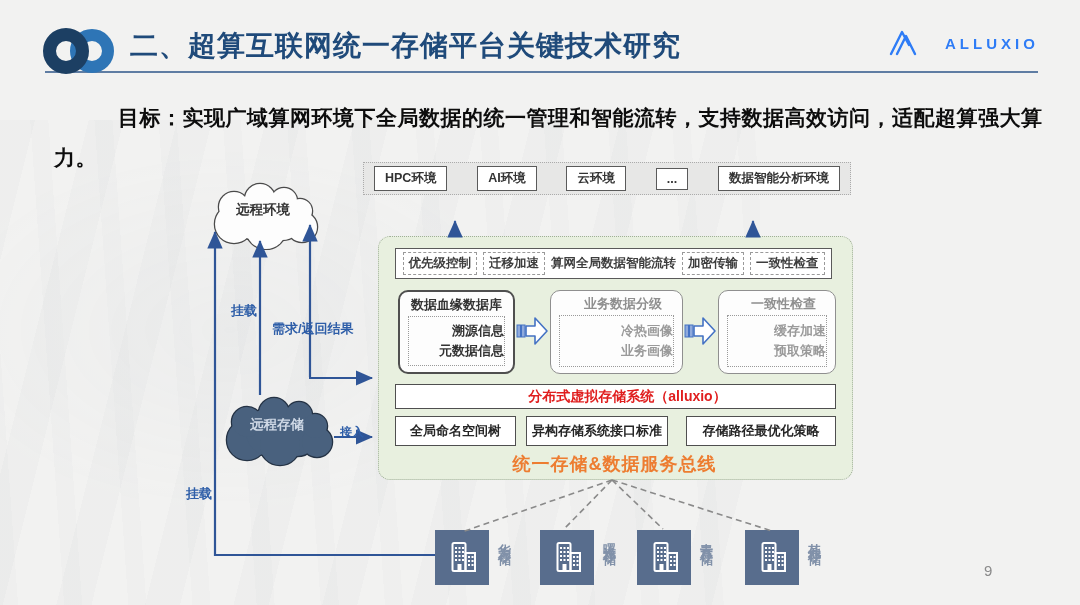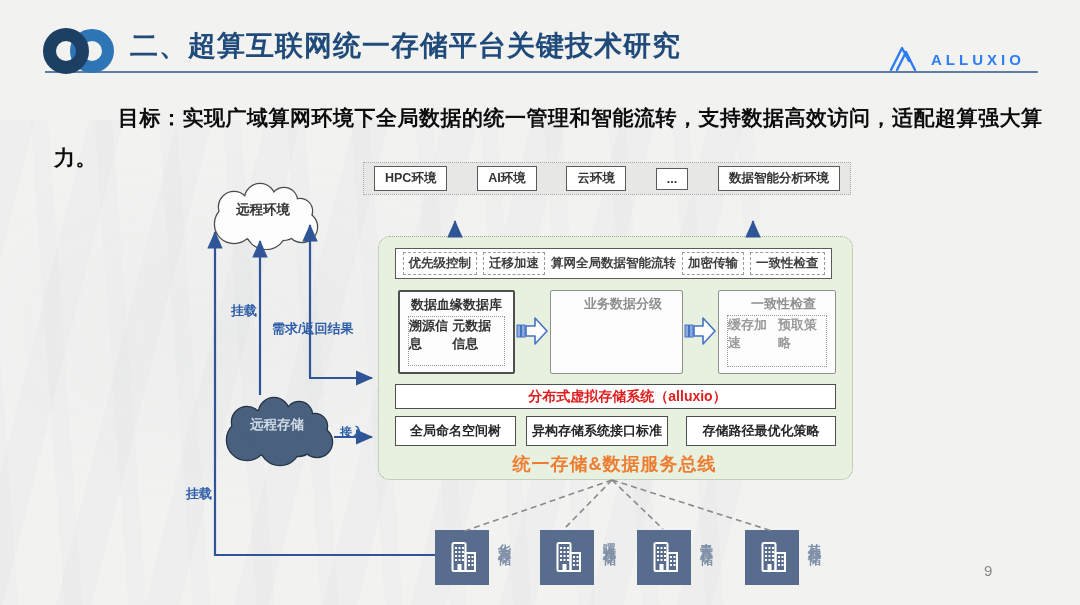--- a/index.html
+++ b/index.html
@@ -15,21 +15,21 @@
       radial-gradient(ellipse 420px 260px at 230px 210px, rgba(150,160,170,.10), rgba(255,255,255,0) 70%);
     pointer-events:none;}
 
   
   .ring{position:absolute;border-radius:50%;background:transparent;}
   .ring-light{left:70px;top:29px;width:20px;height:20px;border:12px solid #2e75b6;z-index:1;}
   .ring-dark{left:43px;top:28px;width:20px;height:20px;border:13px solid #1c3f63;z-index:2;}
   .page-title{position:absolute;left:130px;top:27px;font-size:28px;font-weight:800;
       color:#1f4a7a;letter-spacing:1px;white-space:nowrap;}
   .title-underline{position:absolute;left:45px;top:71px;width:993px;height:2px;background:#5f7da3;}
-  .brand{position:absolute;left:888px;top:44px;display:flex;align-items:center;gap:9px;justify-content:center;}
+  .brand{position:absolute;left:888px;top:28px;display:flex;align-items:center;gap:23px;justify-content:center;}
   .brand-name{font-size:15px;font-weight:700;letter-spacing:4px;color:#2e7cf6;}
 
   
   .goal{position:absolute;left:54px;top:98px;width:996px;font-size:21px;font-weight:700;
       color:#0d0d0d;line-height:40px;text-indent:64px;letter-spacing:.5px;}
 
   
   .env-row{position:absolute;left:363px;top:162px;width:488px;height:33px;background:#e7e7e6;
       border:1px dotted #ababab;display:flex;align-items:center;justify-content:space-between;
       padding:0 10px;box-sizing:border-box;}
@@ -40,28 +40,28 @@
   .panel{position:absolute;left:378px;top:236px;width:473px;height:242px;background:#e8f0df;
       border:1.5px dotted #9fae98;border-radius:12px;}
 
   .ctrl-bar{position:absolute;left:395px;top:248px;width:437px;height:31px;background:#fff;
       border:1px solid #5a5a5a;display:flex;align-items:center;justify-content:center;gap:6px;
       box-sizing:border-box;}
   .ctrl-chip{border:1px dashed #9a9a9a;padding:2px 5px;font-size:12.5px;font-weight:700;
       color:#3d3d3d;white-space:nowrap;}
   .ctrl-center{font-size:12.5px;font-weight:700;color:#3d3d3d;white-space:nowrap;}
 
-  .stage{position:absolute;top:290px;height:84px;background:#fdfdfd;border-radius:2px;box-sizing:border-box;}
+  .stage{position:absolute;top:290px;height:84px;background:#fdfdfd;border-radius:10px;box-sizing:border-box;}
   .stage.dark{border:2px solid #4f4f4f;}
   .stage.gray{border:1.5px solid #8f8f8f;}
   .stage-title{position:absolute;left:0;right:0;top:4px;text-align:center;font-size:13px;font-weight:700;}
   .stage.dark .stage-title{color:#333;}
   .stage.gray .stage-title{color:#8f8f8f;padding-left:13px;}
   .stage-inner{position:absolute;left:8px;right:8px;top:24px;bottom:6px;border:1px dotted #9a9a9a;
-      display:flex;flex-direction:row;align-items:flex-start;justify-content:center;gap:2px;}
+      display:flex;flex-direction:column;align-items:flex-end;justify-content:center;gap:2px;}
   .stage-inner div{font-size:13px;font-weight:700;line-height:18px;}
   .stage.dark .stage-inner div{color:#333;}
   .stage.gray .stage-inner div{color:#9a9a9a;}
   .connector{position:absolute;top:313px;width:33px;height:36px;}
 
   .virt-bar{position:absolute;left:395px;top:384px;width:441px;height:25px;background:#fff;
       border:1px solid #4f4f4f;display:flex;align-items:center;justify-content:center;
       font-size:14px;font-weight:700;color:#e01e1e;box-sizing:border-box;padding-left:24px;}
   .cap-box{position:absolute;top:416px;height:30px;background:#fff;border:1px solid #4f4f4f;
       display:flex;align-items:center;justify-content:center;font-size:13px;font-weight:700;
@@ -134,20 +134,24 @@
       <div>元数据信息</div>
     </div>
   </div>
   <svg class="connector" style="left:516px;" viewBox="0 0 33 36">
     <rect x="1" y="12" width="3.5" height="12" fill="#8faadc" stroke="#4472c4" stroke-width="1"></rect>
     <rect x="5.5" y="12" width="3.5" height="12" fill="#8faadc" stroke="#4472c4" stroke-width="1"></rect>
     <polygon points="10,13 19,13 19,5 31,18 19,31 19,23 10,23" fill="#fff" stroke="#4472c4" stroke-width="1.6" stroke-linejoin="round"></polygon>
   </svg>
   <div class="stage gray" style="left:550px;width:133px;">
     <div class="stage-title">业务数据分级</div>
+    <div class="stage-inner">
+      <div>冷热画像</div>
+      <div>业务画像</div>
+    </div>
   </div>
   <svg class="connector" style="left:684px;" viewBox="0 0 33 36">
     <rect x="1" y="12" width="3.5" height="12" fill="#8faadc" stroke="#4472c4" stroke-width="1"></rect>
     <rect x="5.5" y="12" width="3.5" height="12" fill="#8faadc" stroke="#4472c4" stroke-width="1"></rect>
     <polygon points="10,13 19,13 19,5 31,18 19,31 19,23 10,23" fill="#fff" stroke="#4472c4" stroke-width="1.6" stroke-linejoin="round"></polygon>
   </svg>
   <div class="stage gray" style="left:718px;width:118px;">
     <div class="stage-title">一致性检查</div>
     <div class="stage-inner">
       <div>缓存加速</div>

